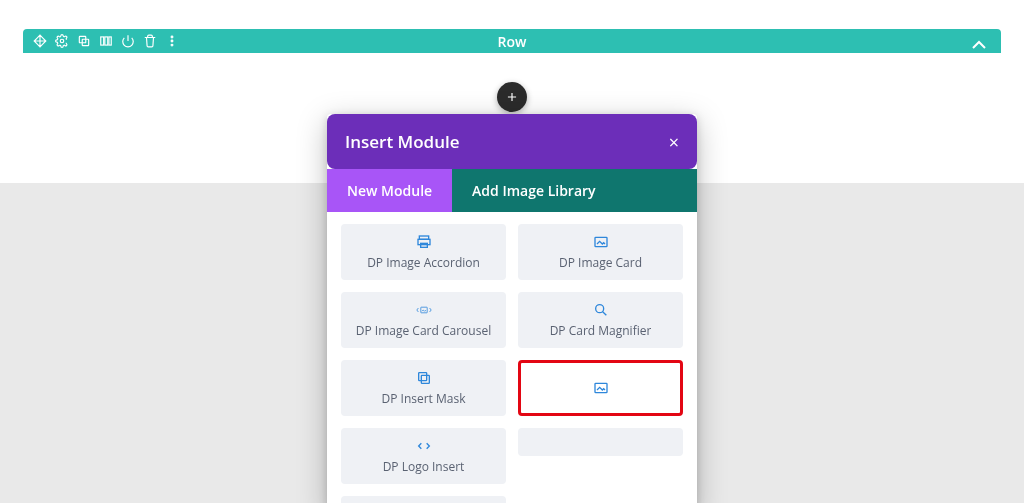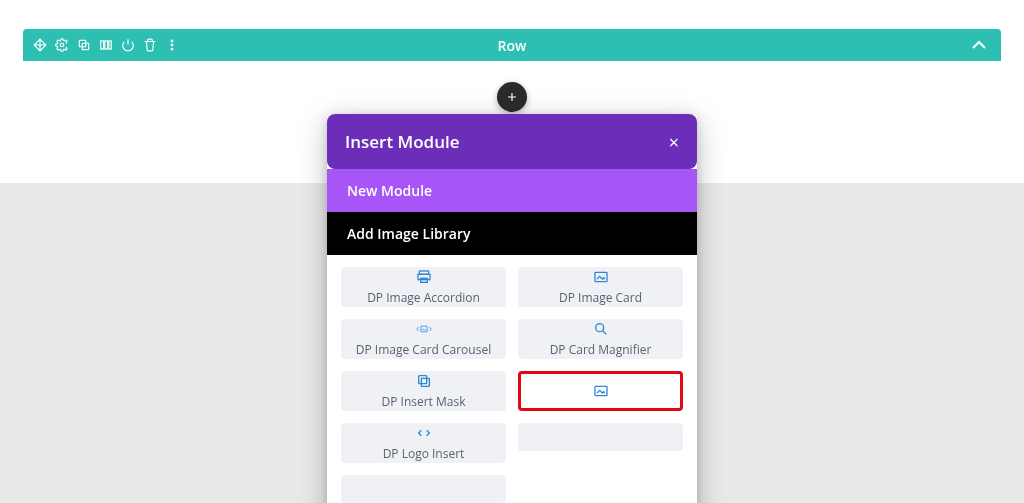--- a/index.html
+++ b/index.html
@@ -3,45 +3,45 @@
 <meta charset="utf-8">
 <style>
   * { box-sizing: border-box; margin: 0; padding: 0; font-family: "Open Sans", -apple-system, BlinkMacSystemFont, "Segoe UI", Helvetica, Arial, sans-serif; }
   html, body { width: 1024px; height: 503px; background: #ffffff; overflow: hidden; position: relative; }
   .page-bg { position: absolute; top: 183px; left: 0; right: 0; bottom: 0; background: #e9e9e9; }
   .page-white { position: absolute; top: 45px; left: 23px; right: 23px; height: 137px; background: #ffffff; }
 
   
   .top-bar {
     position: absolute; top: 29px; left: 23px; right: 23px;
-    height: 32px; background: #2dbfb2; border-radius: 4px 4px 0 0;
+    height: 24px; background: #2dbfb2; border-radius: 4px 4px 0 0;
     display: flex; align-items: center; color: #ffffff;
   }
   .tb-icons { display: flex; align-items: center; gap: 4px; padding-left: 8px; }
   .tb-icon { width: 18px; height: 18px; display:flex; align-items:center; justify-content:center; font-size: 14px; cursor: pointer; }
   .tb-icon svg { width: 14px; height: 14px; stroke: #fff; fill: none; }
   .tb-title { position: absolute; left: 0; right: 0; text-align: center; font-size: 14px; font-weight: 600; pointer-events: none; }
   .tb-chevron { position: absolute; right: 10px; top: 4px; width: 24px; height: 24px; display:flex; align-items:center; justify-content:center; cursor:pointer; }
 
   
   .add-notch { position: absolute; left: 50%; top: 82px; transform: translateX(-50%); width: 30px; height: 30px; background:#2b2b2b; border-radius: 50%; display:flex; align-items:center; justify-content:center; box-shadow: 0 2px 6px rgba(0,0,0,.3); cursor:pointer; }
   .add-notch svg { width:14px; height:14px; stroke:#fff; fill:none; }
 
   
   .modal { position:absolute; left: 50%; top: 114px; transform: translateX(-50%); width: 370px; background:#ffffff; box-shadow: 0 8px 30px rgba(0,0,0,0.25), 0 2px 8px rgba(0,0,0,.15); border-radius: 4px; overflow:hidden; }
   .modal-header { background:#6c2eb9; color:#fff; padding: 16px 18px; display:flex; align-items:center; justify-content:space-between;border-radius:8px; }
   .modal-header h2 { font-size: 17px; font-weight: 600; }
   .modal-close { cursor:pointer; font-size: 18px; line-height: 1; }
-  .modal-tabs { display:flex; background:#000000;flex-direction:column; }
+  .modal-tabs { display:flex; background:#0f766e; }
   .modal-tab { flex:0 0 auto; padding: 12px 20px; color:#fff; font-size: 14px; font-weight:600; cursor:pointer; }
   .modal-tab.active { background:#a855f7; }
 
   .modal-body { padding: 12px 14px 0 14px; height: 300px; overflow:hidden; }
   .module-grid { display:grid; grid-template-columns: repeat(2, 1fr); gap: 12px; }
-  .module-card { background:#eff1f5; border-radius: 4px; height: 40px; display:flex; flex-direction:column; align-items:center; justify-content:center; gap:4px; cursor:pointer; position:relative; overflow:hidden; padding: 0 6px; }
+  .module-card { background:#eff1f5; border-radius: 4px; height: 56px; display:flex; flex-direction:column; align-items:center; justify-content:center; gap:4px; cursor:pointer; position:relative; overflow:hidden; padding: 0 6px; }
   .module-card.highlight { border: 3px solid #e30613; background:#ffffff; }
   .module-card.peek { height: 28px; justify-content:flex-start; padding-top:8px; }
   .module-icon { width:16px; height:16px; display:flex; align-items:center; justify-content:center; color:#2e87db; }
   .module-icon svg { width:16px; height:16px; }
   .module-label { font-size: 12px; color:#5a6272; white-space: nowrap; overflow:hidden; text-overflow: clip; max-width: 100%; text-align:center; }
 </style>
 </head>
 <body>
 
 <div class="page-bg"></div>

